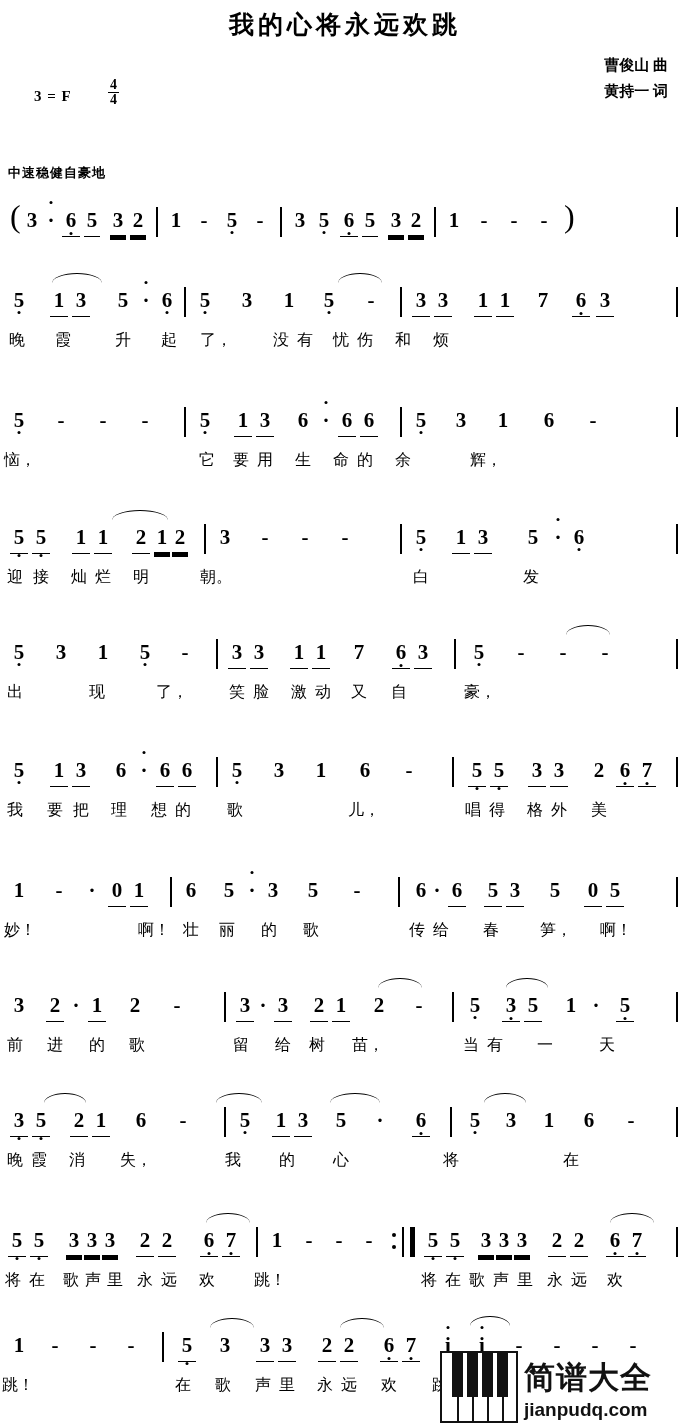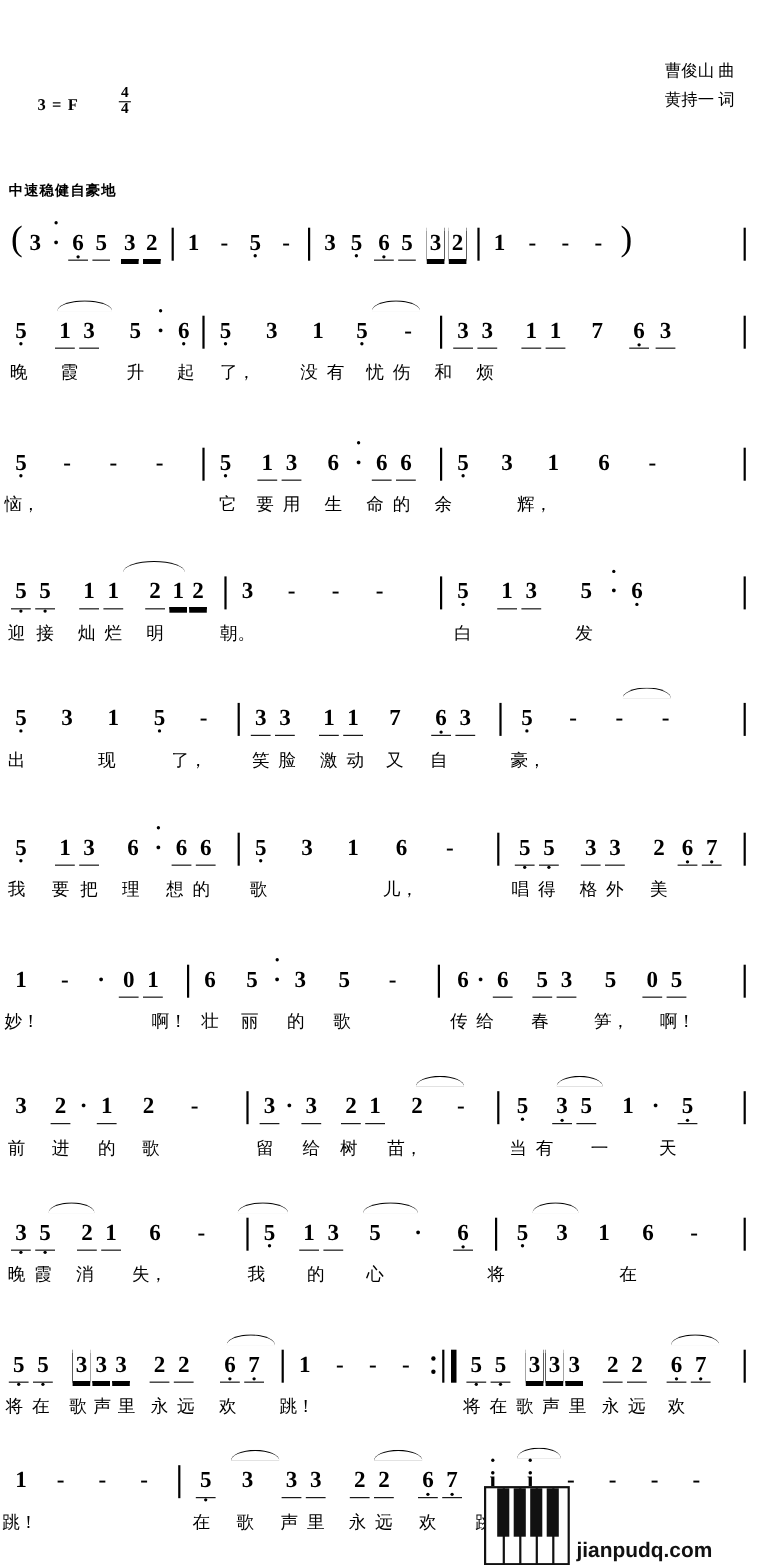--- a/index.html
+++ b/index.html
@@ -31,21 +31,21 @@
     letter-spacing: 4px;
     font-family: "Liberation Serif", serif;
   }
   .credits {
     position: absolute;
     top: 52px;
     right: 22px;
     text-align: right;
     font-size: 15px;
     line-height: 26px;
-    font-weight: normal;
+    font-weight: bold;
   }
   .keysig {
     position: absolute;
     top: 88px;
     left: 34px;
     font-size: 15px;
     font-weight: bold;
     letter-spacing: 1px;
   }
   .meter {
@@ -215,20 +215,21 @@
     font-weight: bold;
     color: #111;
     font-family: "Liberation Sans", sans-serif;
   }
 </style>
 </head>
 <body>
 
 <div class="page">
 
+  <div class="title">我的心将永远欢跳</div>
 
   <div class="credits">
     <div>曹俊山  曲</div>
     <div>黄持一  词</div>
   </div>
 
   <div class="keysig">3 = F</div>
   <div class="meter">
     <span class="num">4</span>
     <span class="den">4</span>
@@ -679,16 +680,17 @@
     <div class="wm-keys">
       <span class="ln" style="left:15px;"></span>
       <span class="ln" style="left:30px;"></span>
       <span class="ln" style="left:45px;"></span>
       <span class="ln" style="left:60px;"></span>
       <span class="bk" style="left:10px;"></span>
       <span class="bk" style="left:25px;"></span>
       <span class="bk" style="left:40px;"></span>
       <span class="bk" style="left:55px;"></span>
     </div>
+    <div class="wm-text">简谱大全</div>
     <div class="wm-url">jianpudq.com</div>
   </div>
 
 </div>
 
 </body></html>

